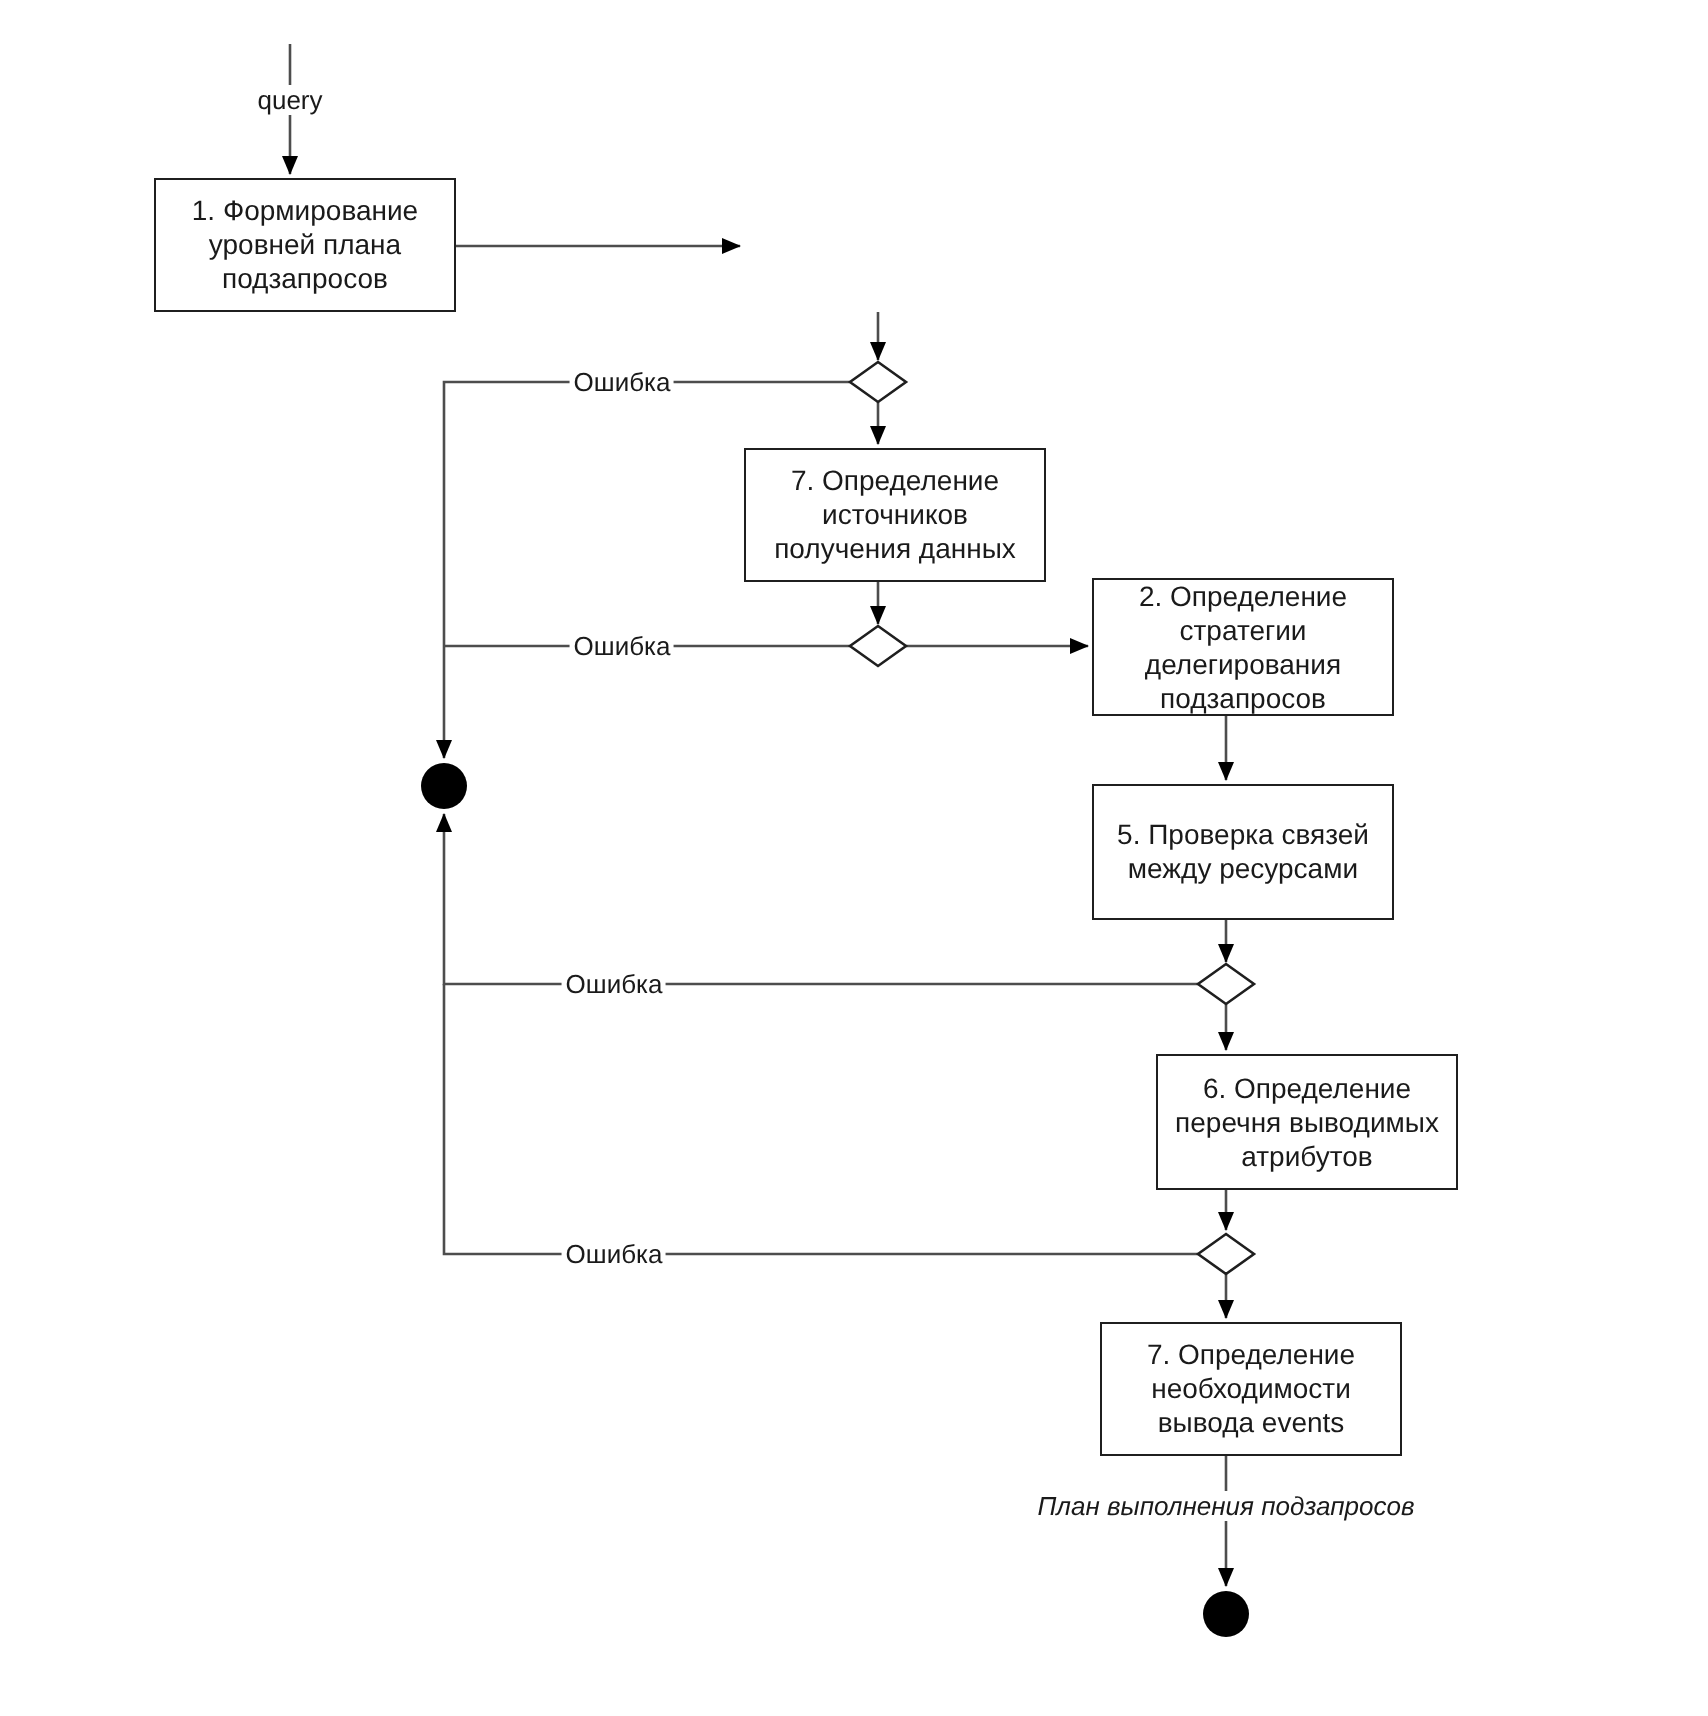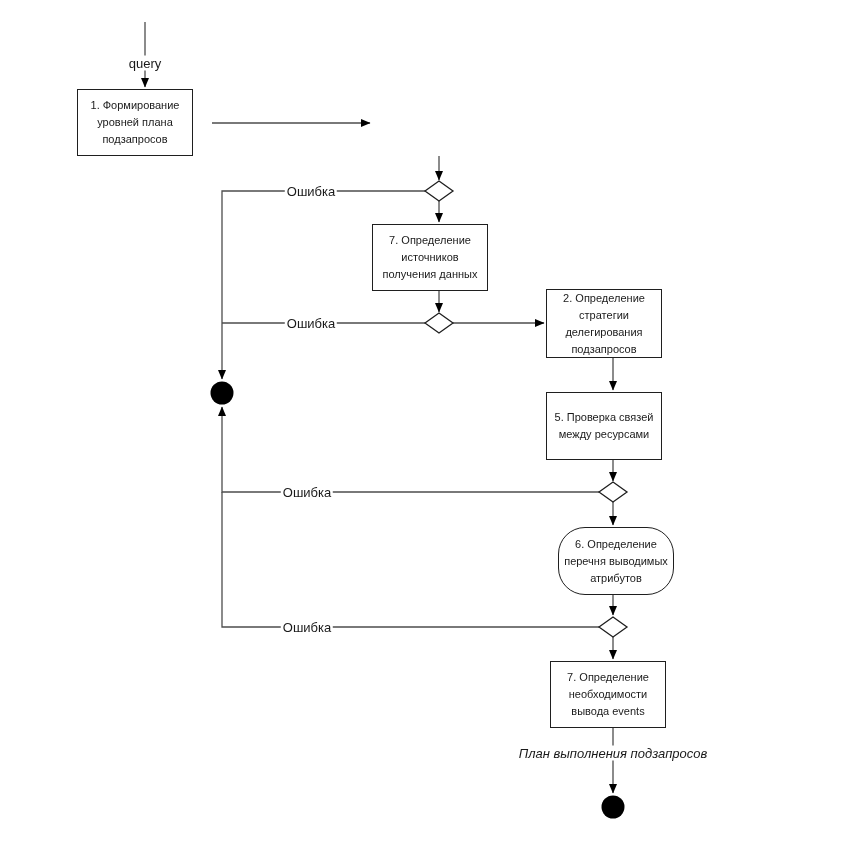--- a/index.html
+++ b/index.html
@@ -21,49 +21,49 @@
     color: var(--text);
   }
   #edges { position: absolute; left: 0; top: 0; width: 854px; height: 858px; }
   .edge { stroke: var(--connector); stroke-width: 1.3; fill: none; }
   .shape { fill: var(--shape-fill); stroke: var(--shape-border); stroke-width: 1.3; }
   .terminal { fill: var(--terminal); stroke: none; }
   .arrowhead-glyph { fill: #000000; }
   .activity-box {
     position: absolute;
     box-sizing: border-box;
-    width: 116px;
+    width: 151px;
     border: 1px solid var(--shape-border);
     background: var(--shape-fill);
     display: flex;
     align-items: center;
     justify-content: center;
     text-align: center;
-    font-size: 11px;
+    font-size: 14px;
     line-height: 17px;
     white-space: pre-line;
     padding: 2px;
   }
   .flow-label {
     position: absolute;
     transform: translate(-50%, -50%);
     background: var(--bg);
     font-size: 13px;
     line-height: 15px;
     padding: 0 2px;
     white-space: nowrap;
   }
   .box1 { left: 77px;  top: 89px;  height: 67px; }
   .box2 { left: 372px; top: 89px;  height: 67px; }
   .box3 { left: 372px; top: 224px; height: 67px; }
   .box4 { left: 546px; top: 289px; height: 69px; }
   .box5 { left: 546px; top: 392px; height: 68px; }
-  .box6 { left: 558px; top: 527px; height: 68px; border-radius: 27px; }
+  .box6 { left: 578px; top: 527px; height: 68px; }
   .box7 { left: 550px; top: 661px; height: 67px; }
-  .lbl-query { left: 145px; top: 50px; margin-top: 13px; }
+  .lbl-query { left: 145px; top: 50px; }
   .lbl-err1  { left: 311px; top: 191px; }
   .lbl-err2  { left: 311px; top: 323px; }
   .lbl-err3  { left: 307px; top: 492px; }
   .lbl-err4  { left: 307px; top: 627px; }
   .lbl-plan  { left: 613px; top: 753px; font-style: italic; }
 </style>
 </head>
 <body>
 
 <div id="canvas">

